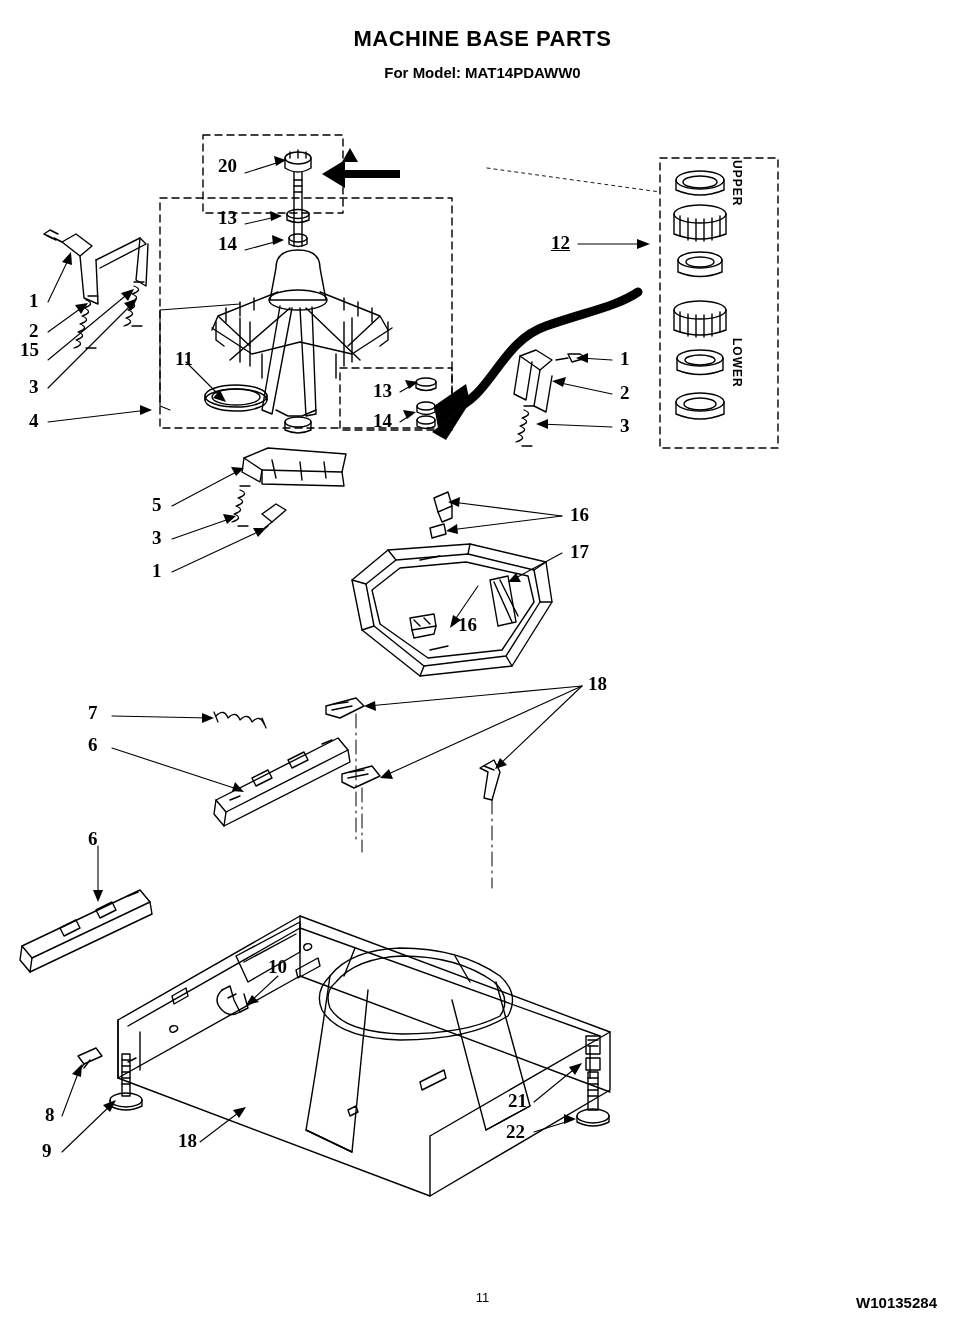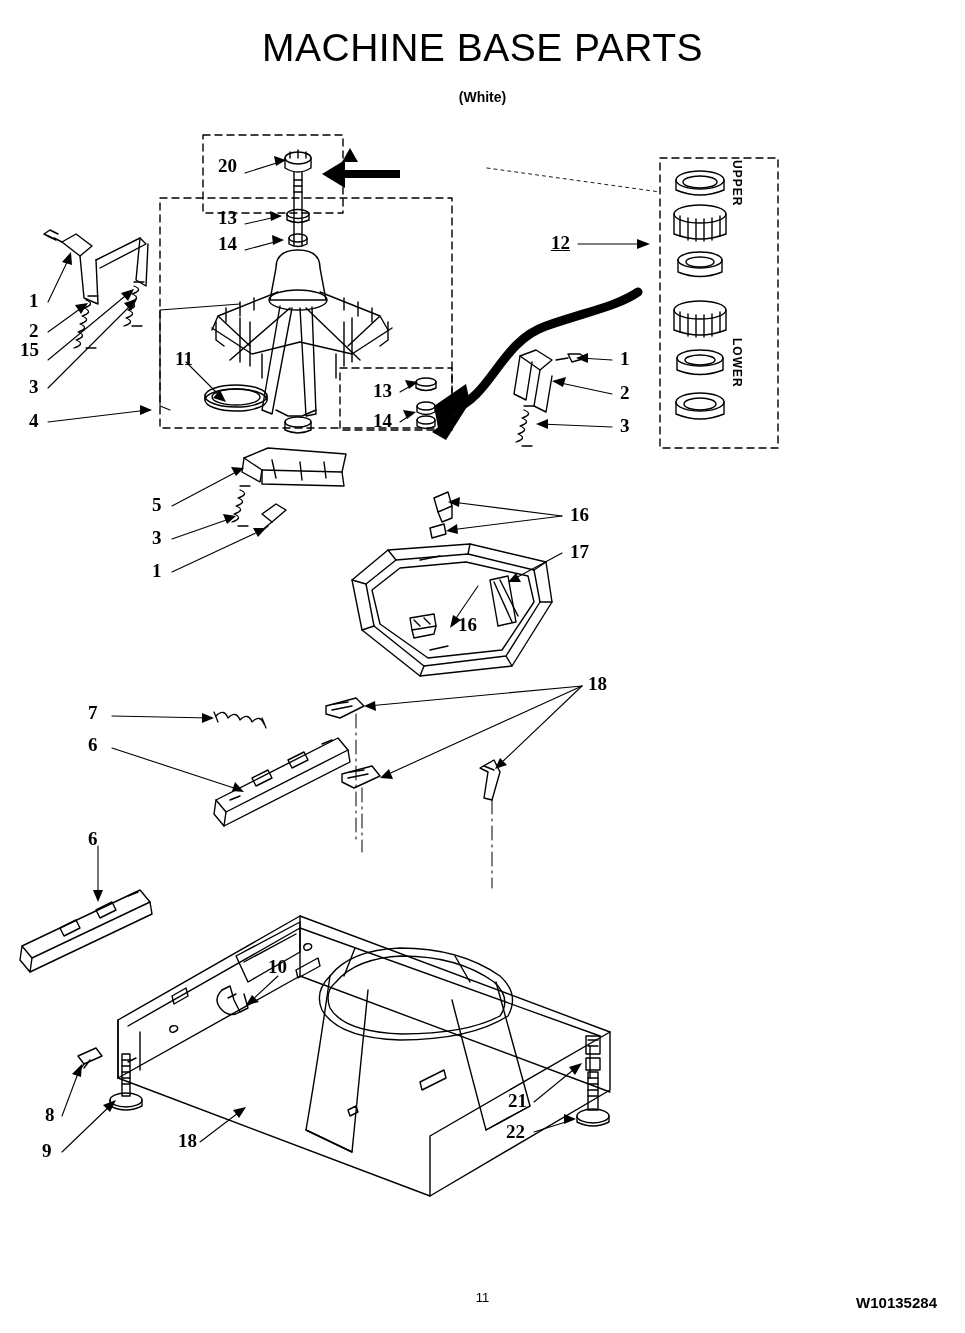--- a/index.html
+++ b/index.html
@@ -18,22 +18,22 @@
   .page {
     position: absolute;
     inset: 0;
   }
   .title {
     position: absolute;
     top: 26px;
     left: 0;
     width: 965px;
     text-align: center;
-    font-size: 39px;
-    font-weight: normal;
+    font-size: 22px;
+    font-weight: bold;
     letter-spacing: 0.5px;
   }
   .subtitle {
     position: absolute;
     top: 64px;
     left: 0;
     width: 965px;
     text-align: center;
     font-size: 15px;
     font-weight: bold;
@@ -85,21 +85,21 @@
     transform-origin: left top;
   }
   svg { display: block; }
 </style>
 </head>
 <body>
 
 <div class="page">
 
   <div class="title">MACHINE BASE PARTS</div>
-  <div class="subtitle2">(White)</div>
+  <div class="subtitle">For Model: MAT14PDAWW0</div>
 
   <div class="diagram">
 
     <svg width="965" height="1180" viewBox="0 0 965 1180">
       <g fill="none" stroke="#000" stroke-width="1.4" stroke-linecap="round" stroke-linejoin="round">
 
         <rect x="203" y="25" width="140" height="78" stroke-dasharray="7 5"></rect>
         <rect x="160" y="88" width="292" height="230" stroke-dasharray="7 5"></rect>
         <rect x="340" y="258" width="112" height="62" stroke-dasharray="7 5"></rect>
         <rect x="660" y="48" width="118" height="290" stroke-dasharray="7 5"></rect>

